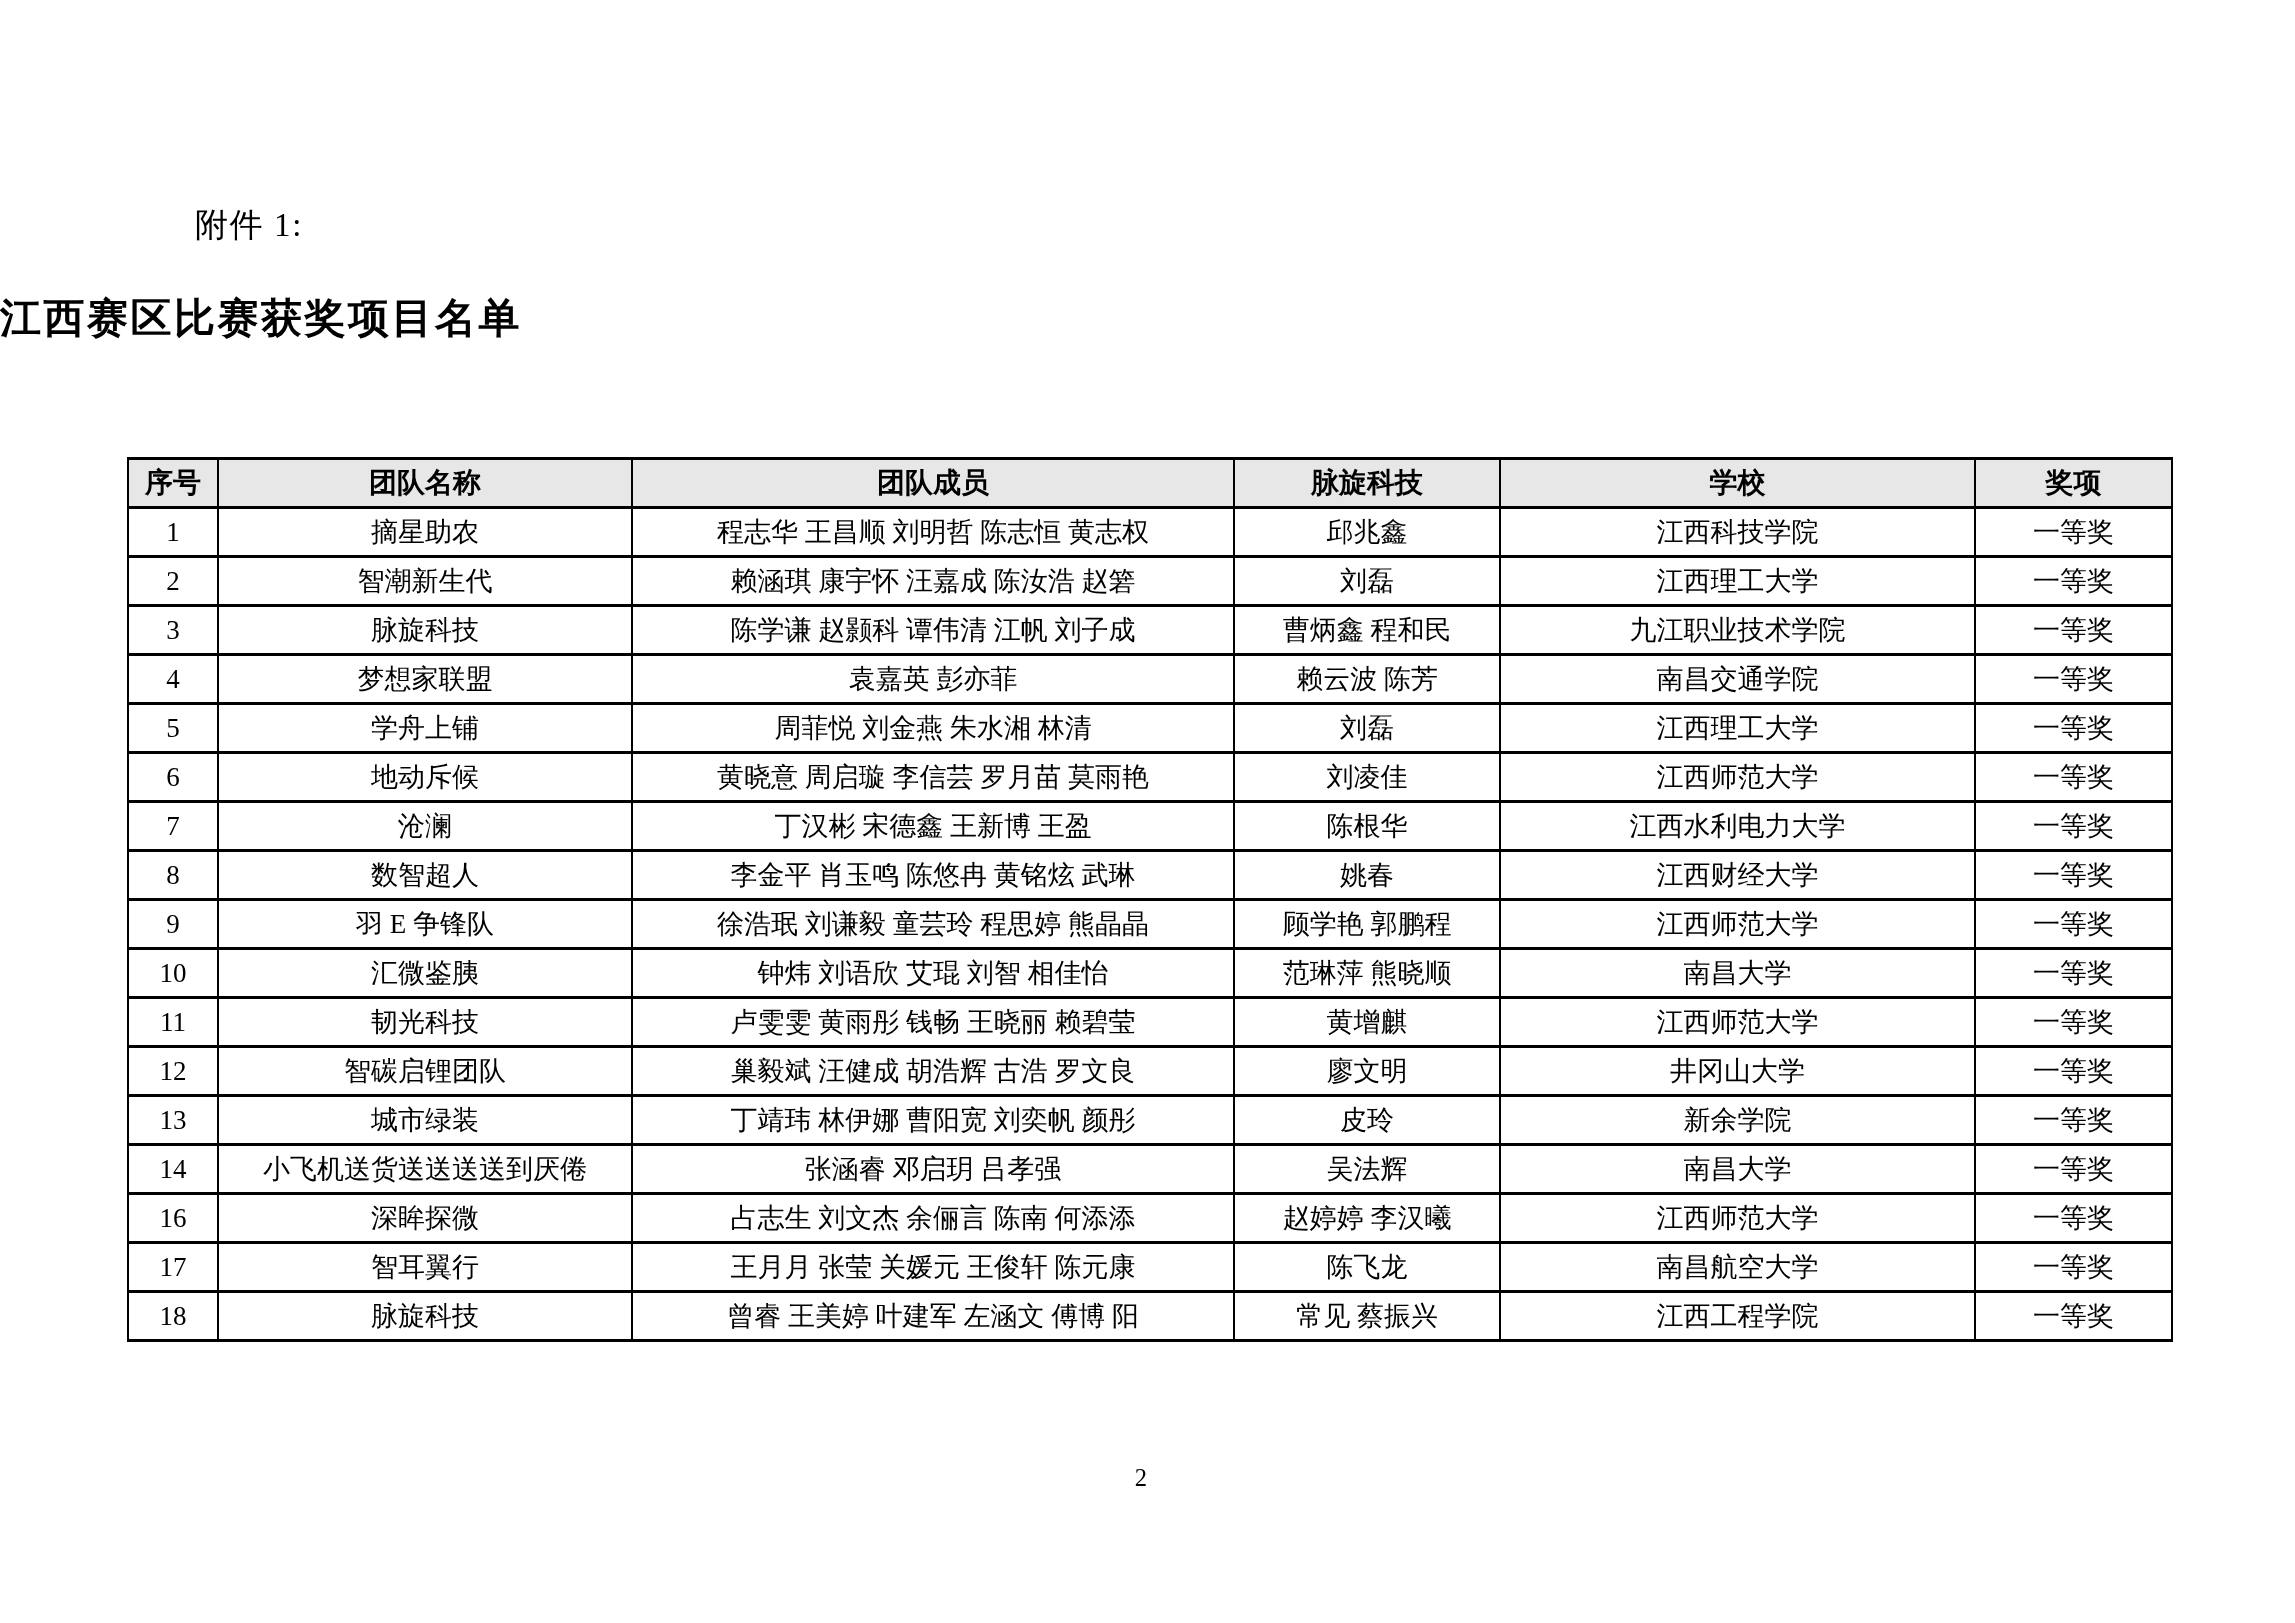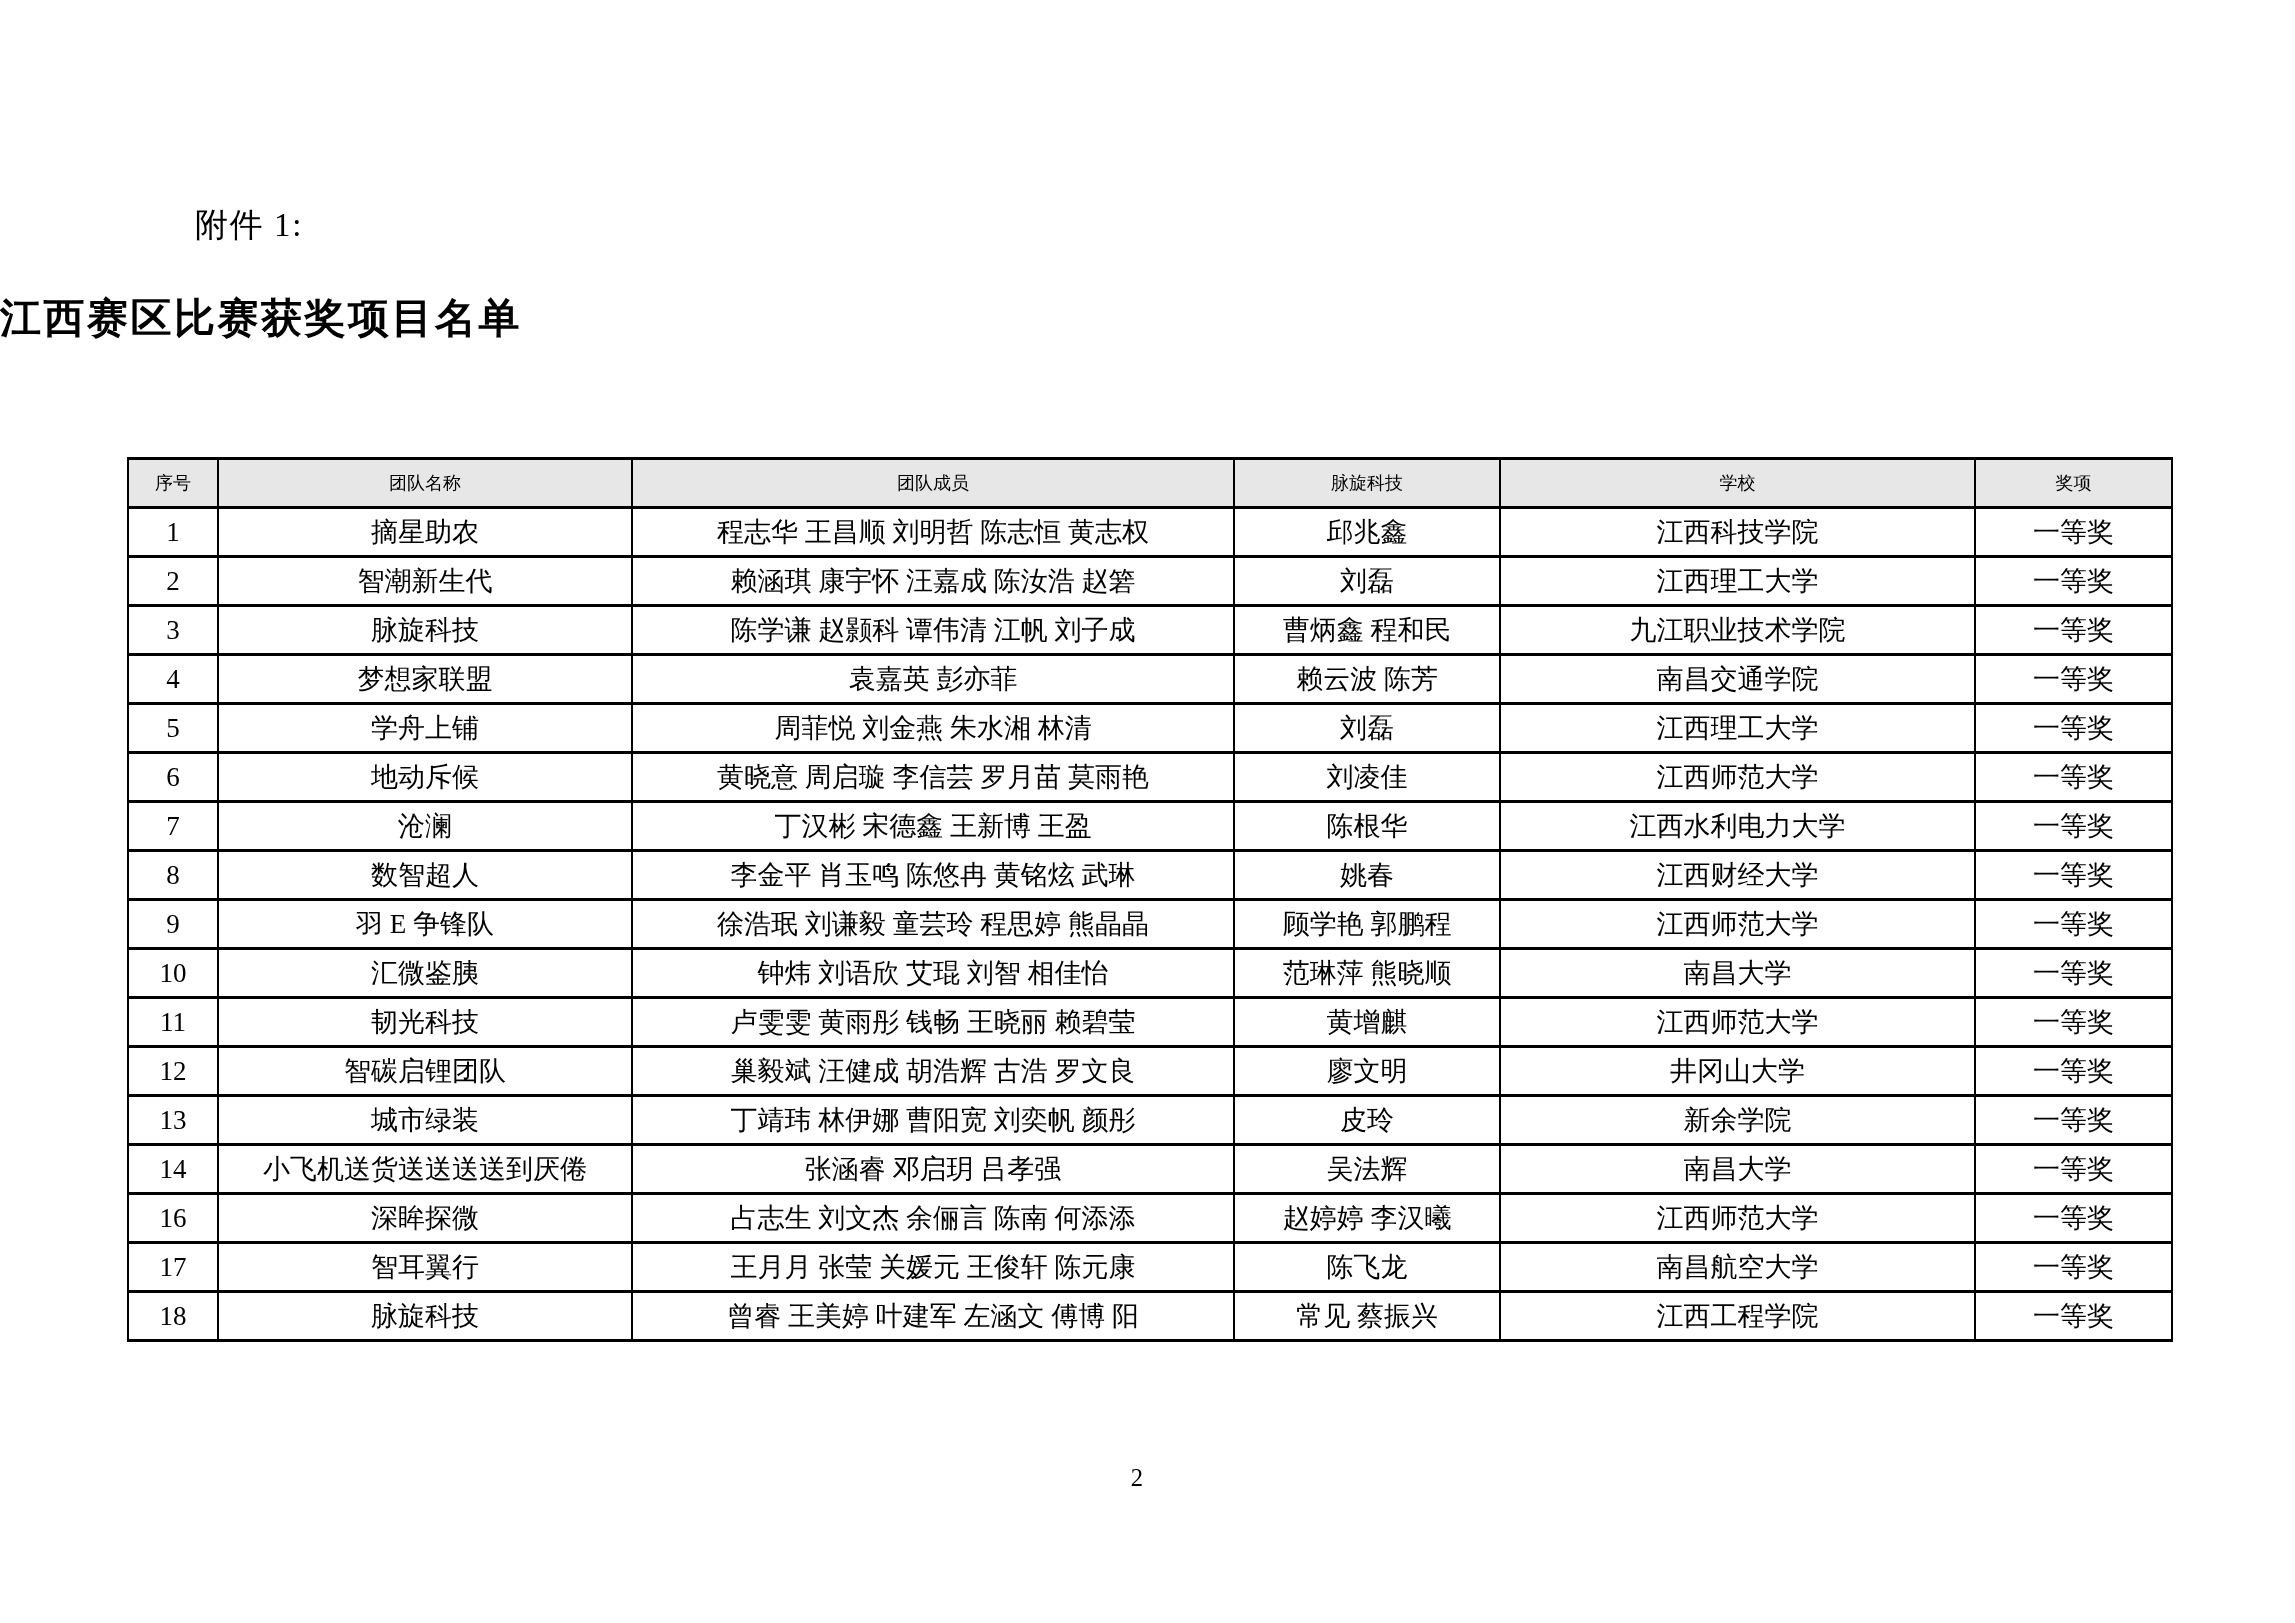--- a/index.html
+++ b/index.html
@@ -7,20 +7,21 @@
     padding: 0;
     background: #ffffff;
   }
   .page {
     position: relative;
     width: 2274px;
     height: 1624px;
     background: #ffffff;
     font-family: "Liberation Serif", "DejaVu Serif", serif;
     color: #000000;
+    padding-left: 8px;
   }
   .attachment-label {
     position: absolute;
     left: 195px;
     top: 203px;
     font-size: 33px;
     letter-spacing: 1.6px;
   }
   .doc-title {
     position: absolute;
@@ -49,22 +50,22 @@
     border-bottom-width: 3.3px;
     text-align: center;
     vertical-align: middle;
     height: 46px;
     padding: 0 4.9px;
     overflow: hidden;
     white-space: nowrap;
   }
   .awards-table thead th {
     background: var(--header-bg, #e7e7e7);
-    font-weight: normal;
-    font-size: 18px;
+    font-weight: bold;
+    font-size: 28px;
   }
   .col-index   { width: 90px; }
   .col-team    { width: 414px; }
   .col-members { width: 602px; }
   .col-advisor { width: 266px; }
   .col-school  { width: 475px; }
   .col-award   { width: 197px; }
   .page-number {
     position: absolute;
     left: 0;

